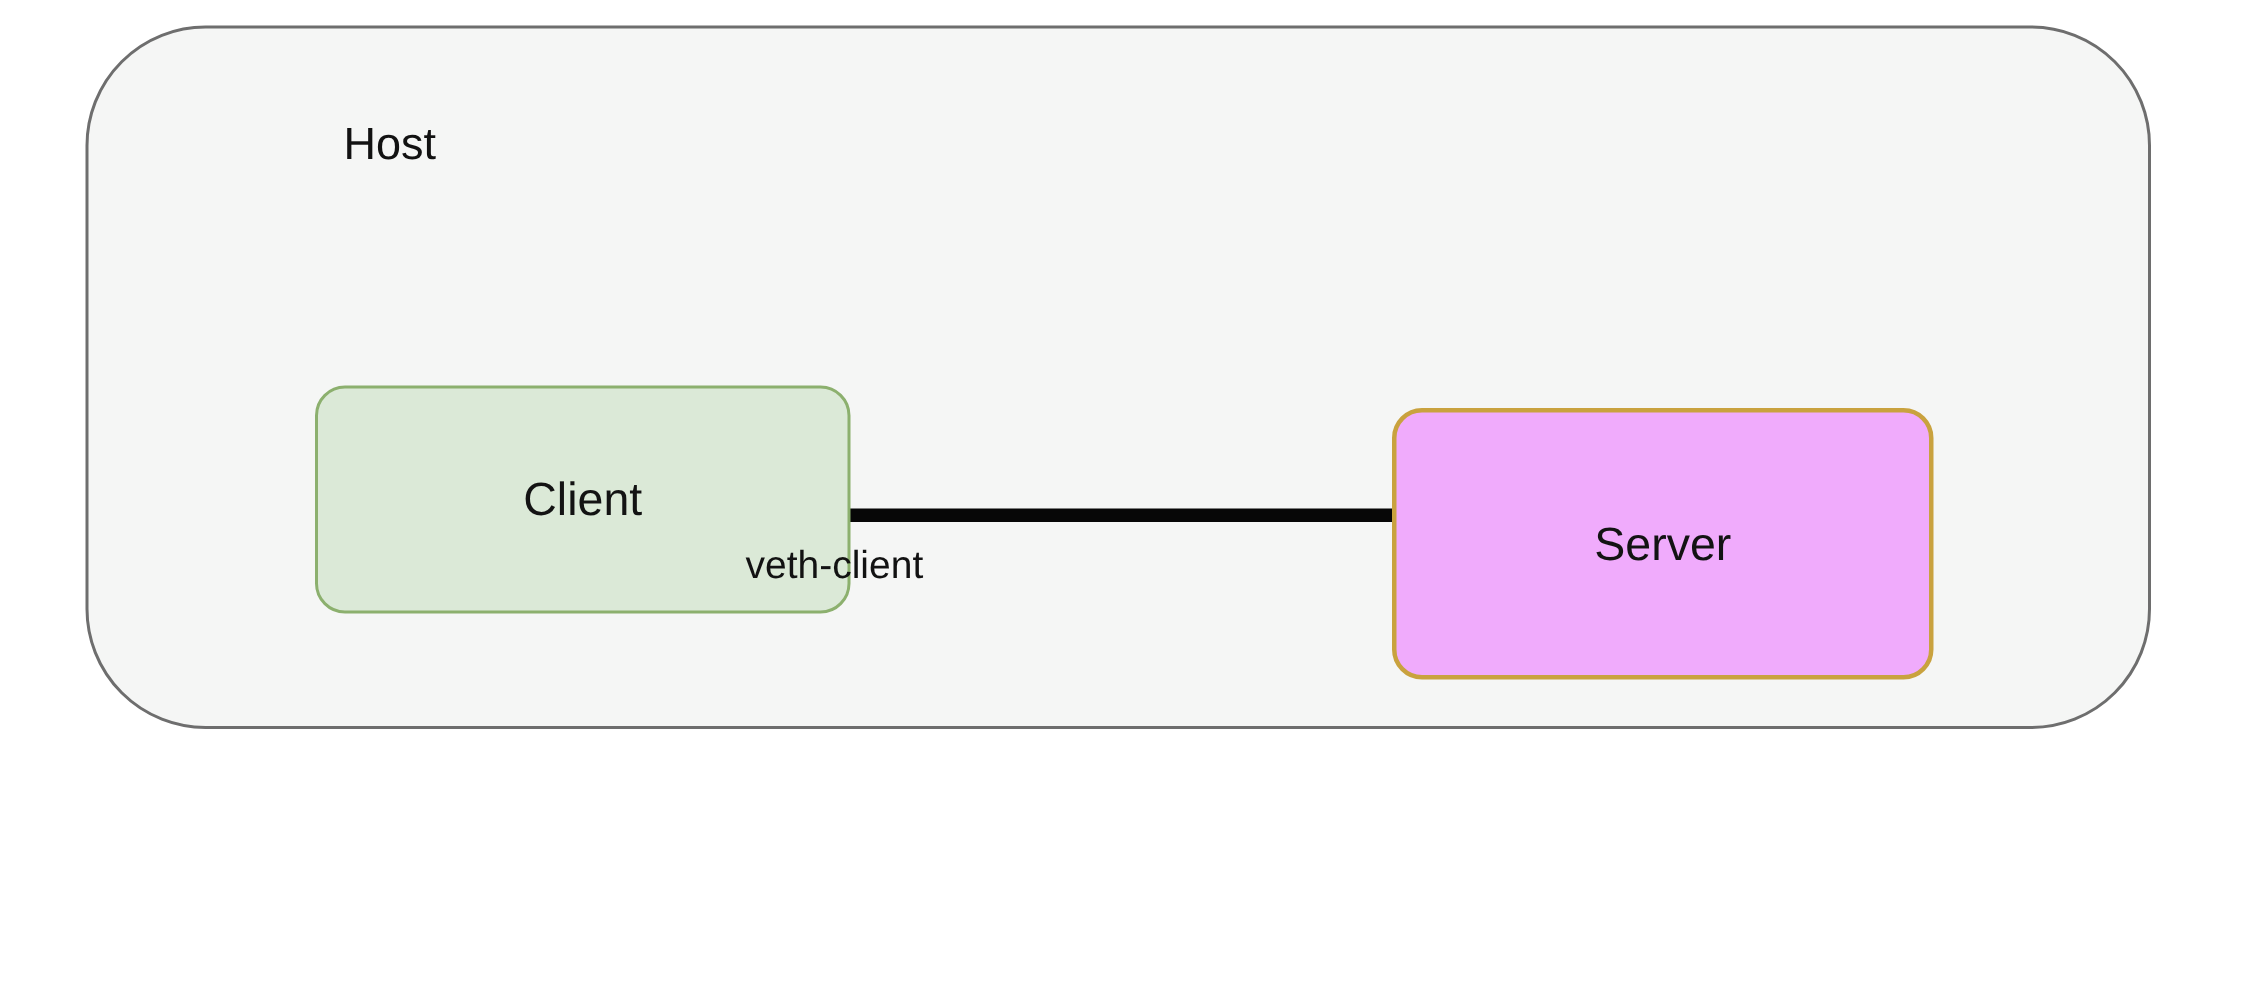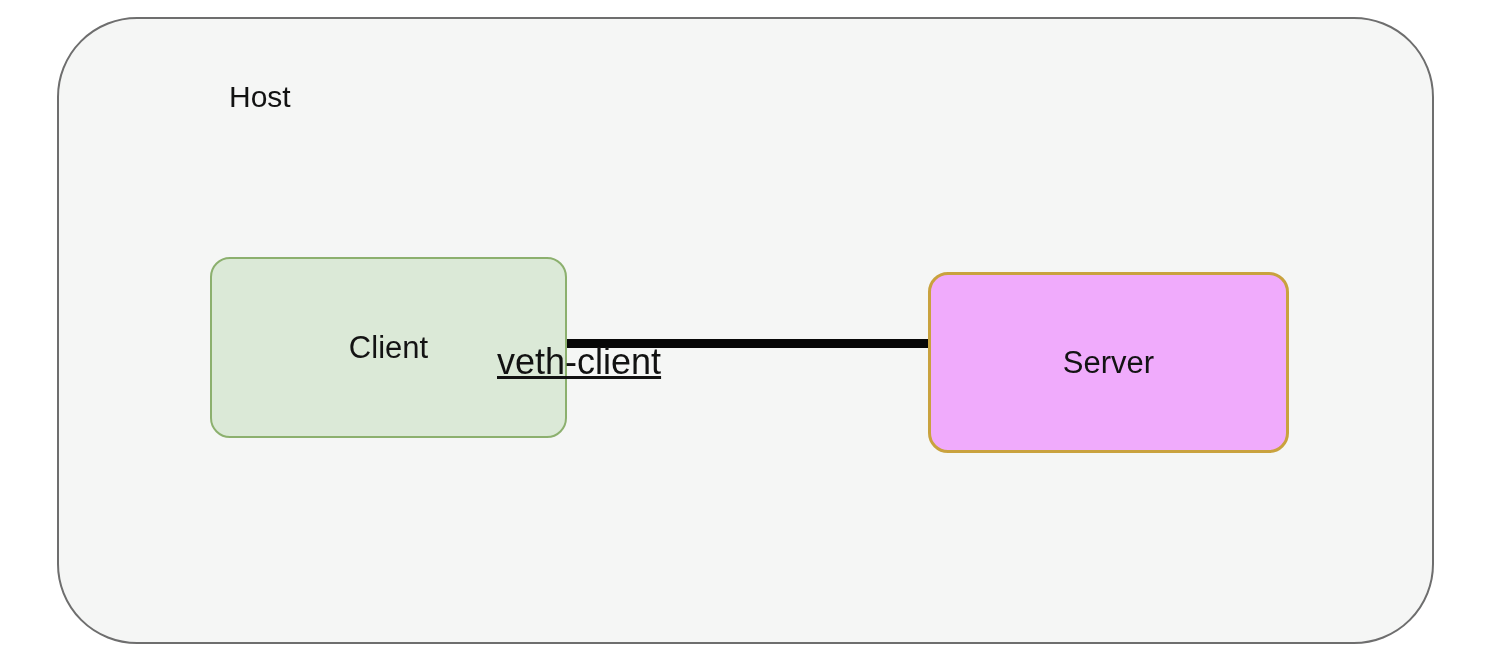--- a/index.html
+++ b/index.html
@@ -14,21 +14,21 @@
     height: 670px;
     background: #ffffff;
     overflow: hidden;
   }
   
   .host-box {
     position: absolute;
     left: 57px;
     top: 17px;
     width: 1377px;
-    height: 627px;
+    height: 469px;
     background: #f5f6f5;
     border: 2px solid #6e6e6e;
     border-radius: 80px;
     box-sizing: border-box;
   }
   .host-label {
     position: absolute;
     left: 170px;
     top: 61px;
     font-size: 30px;
@@ -55,42 +55,41 @@
     align-items: center;
     justify-content: center;
     font-size: 31px;
     color: #131313;
     z-index: 2;
   }
   .node-client {
     left: 210px;
     top: 257px;
     width: 357px;
-    height: 181px;
+    height: 152px;
     background: #dbe9d7;
     border: 2.5px solid #8cb06e;
   }
   .node-server {
     left: 928px;
     top: 272px;
     width: 361px;
     height: 181px;
     background: #f0abfc;
     border: 3px solid #c9a23e;
   }
   
   .endpoint-label {
     position: absolute;
-    top: 345px;
-    font-size: 36px;
+    top: 359px;
+    font-size: 26px;
     line-height: 34px;
     color: #121212;
     white-space: nowrap;
     z-index: 3;
-    text-decoration: underline;
   }
   .endpoint-client { left: 497px; }
   .endpoint-server { left: 851px; }
 </style>
 </head>
 <body>
 
 <div class="canvas">
 
   <div class="host-box">

